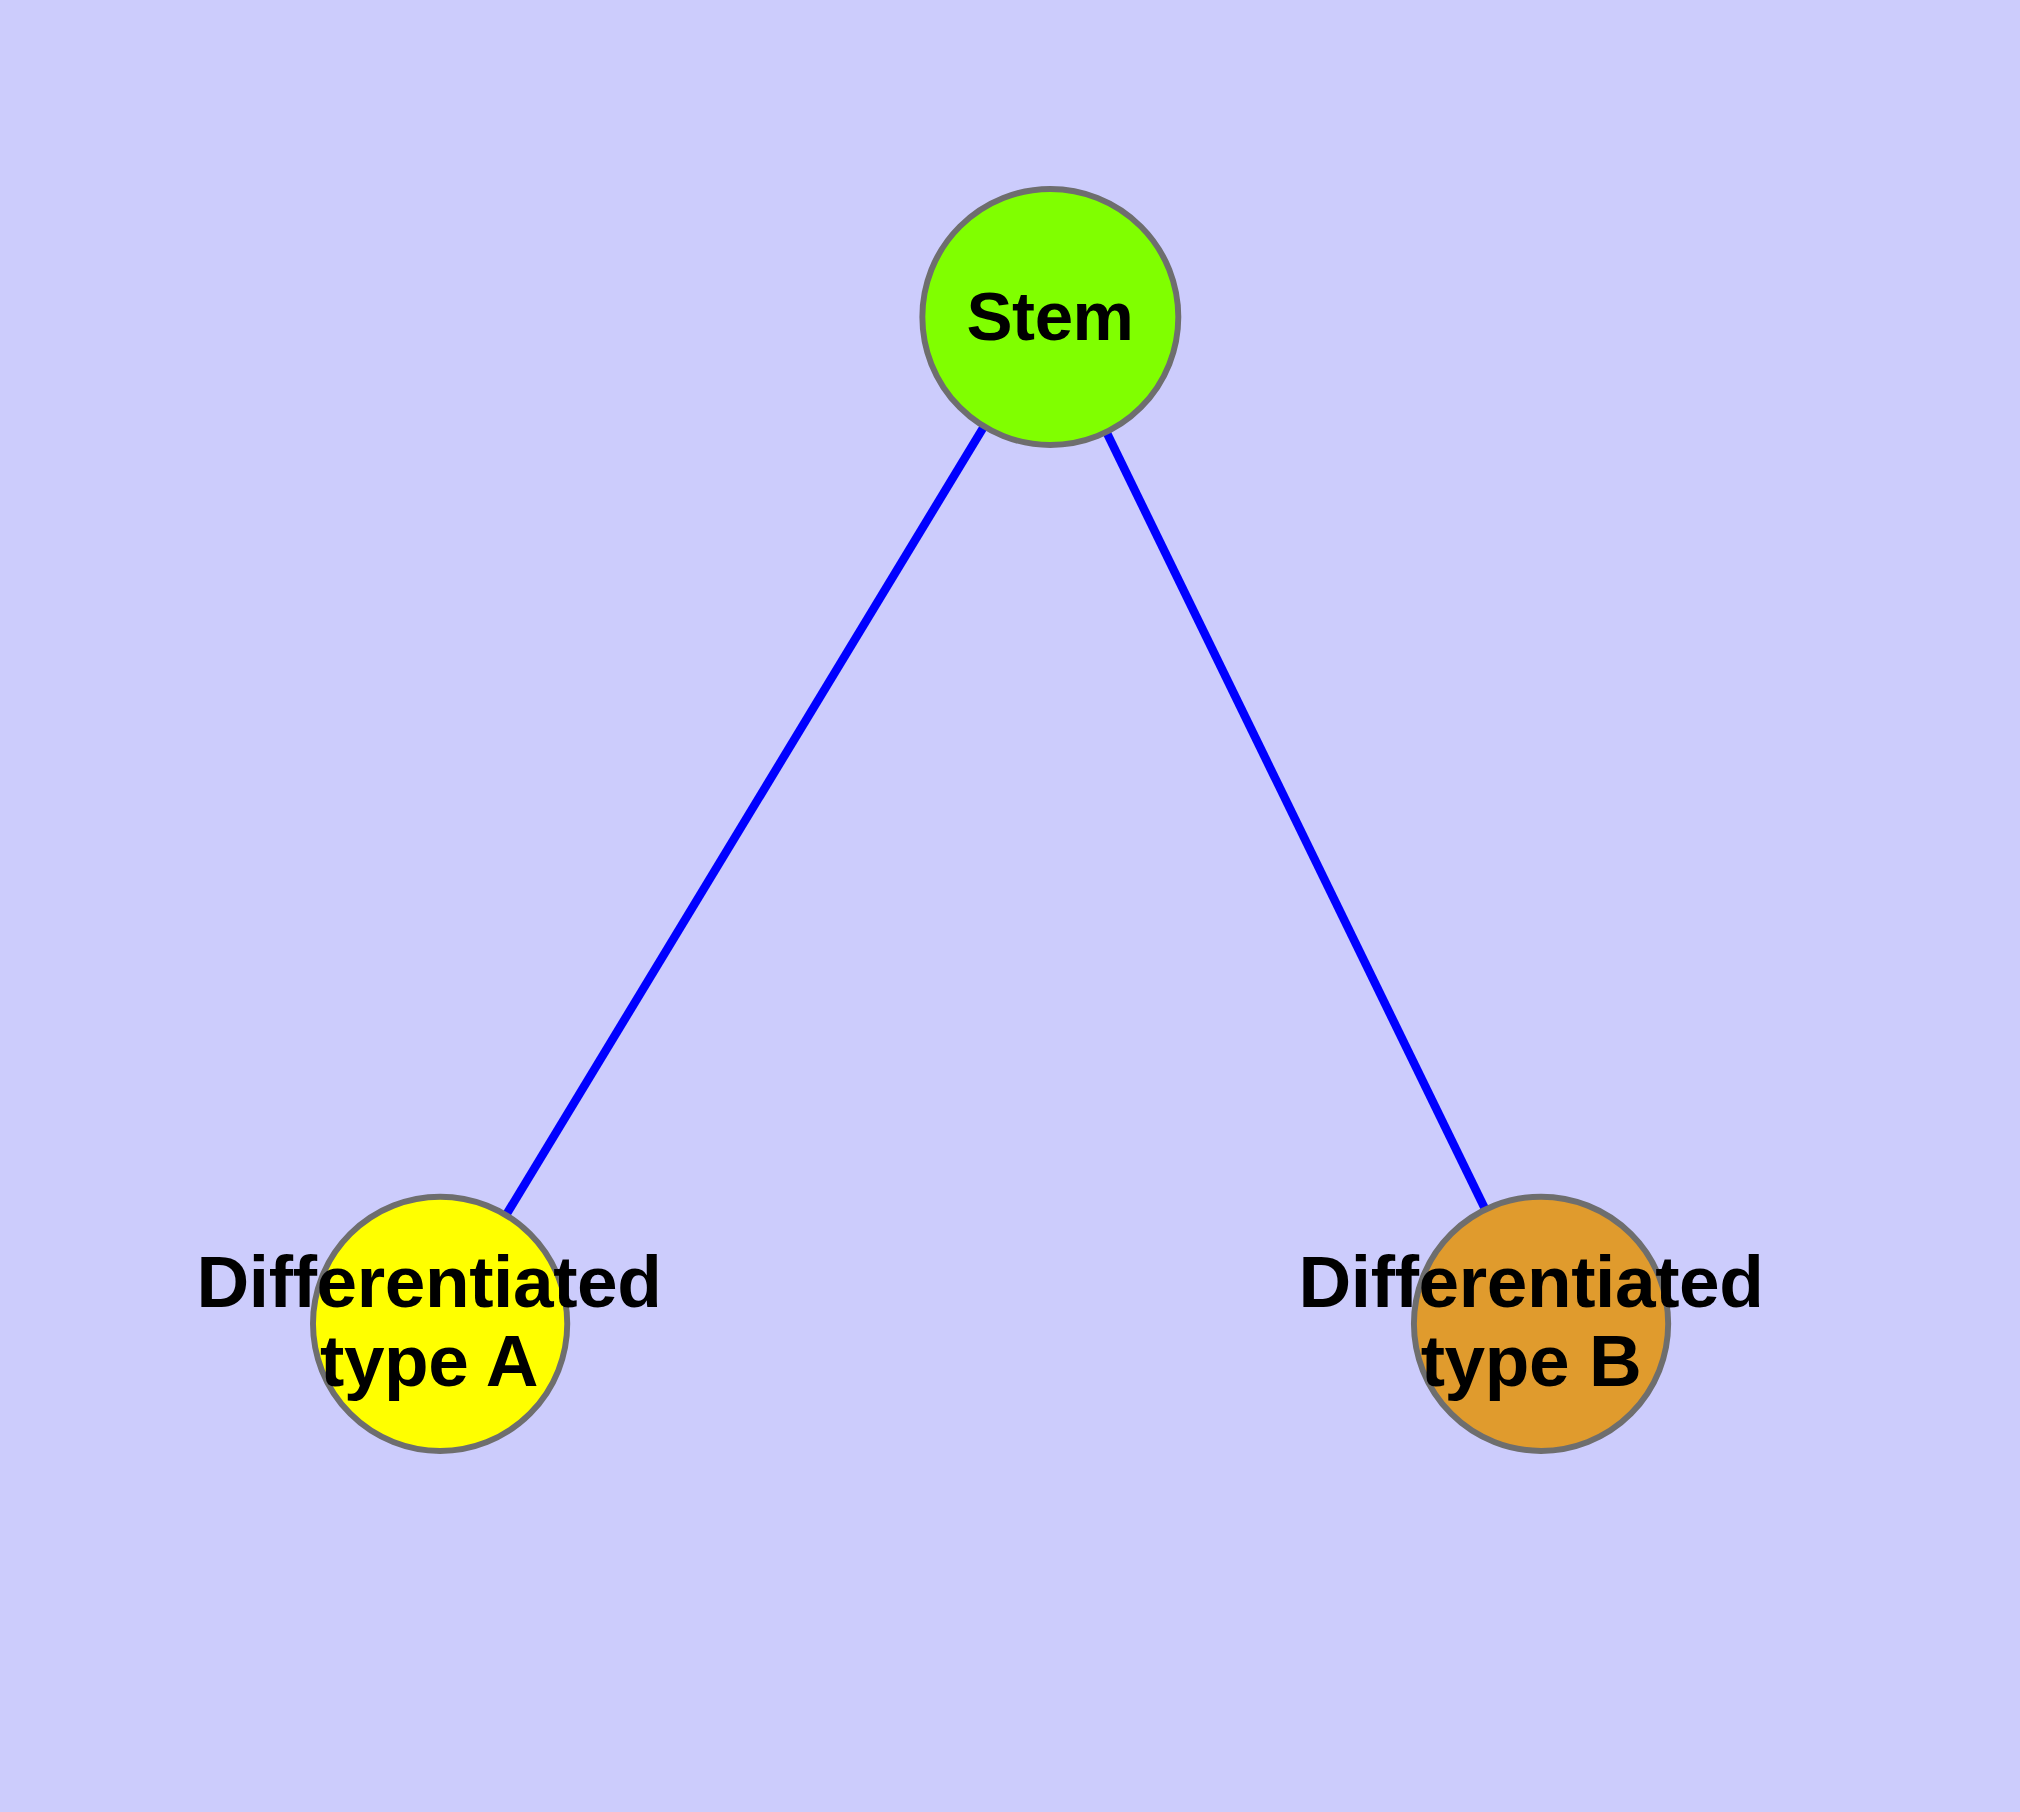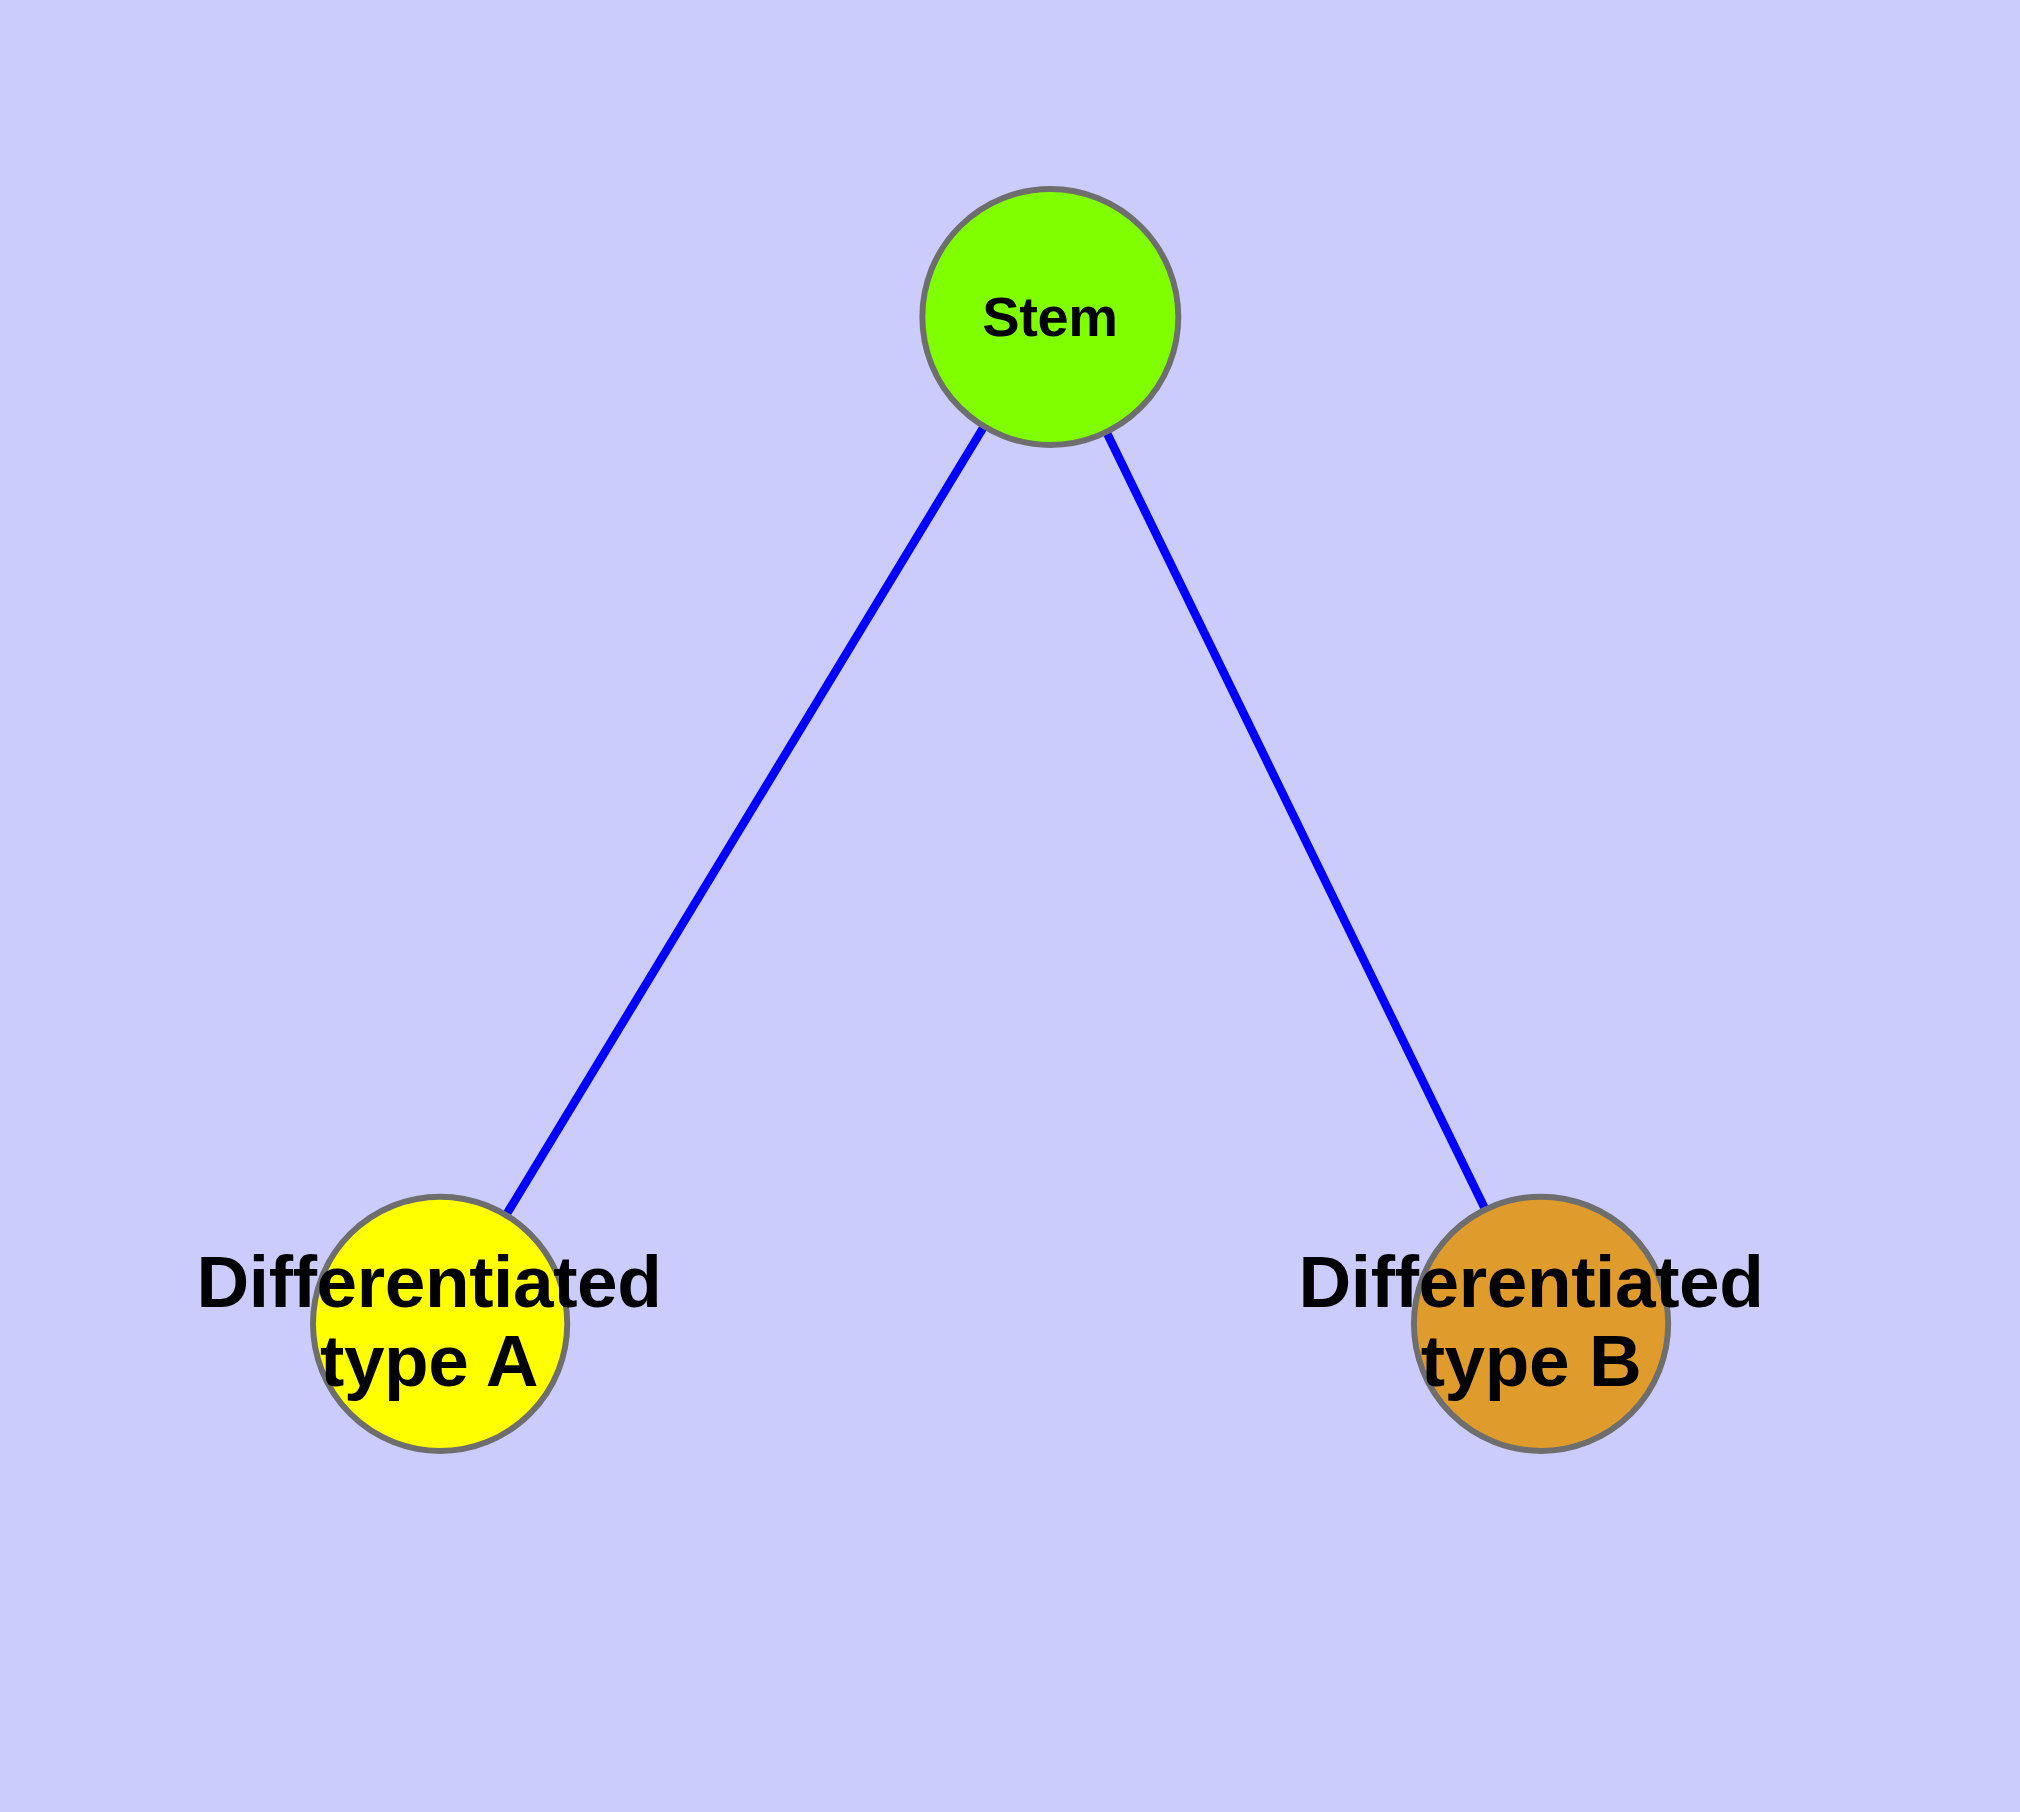--- a/index.html
+++ b/index.html
@@ -32,21 +32,21 @@
     font-weight: bold;
     white-space: pre;
     line-height: 1.08;
     letter-spacing: -0.4px;
     pointer-events: none;
     user-select: none;
   }
   #label-stem {
     left: 1050px;
     top: 317px;
-    font-size: 56px;
+    font-size: 69px;
   }
   #label-diff-a {
     left: 429px;
     top: 1322px;
     font-size: 73px;
   }
   #label-diff-b {
     left: 1531px;
     top: 1322px;
     font-size: 73px;

